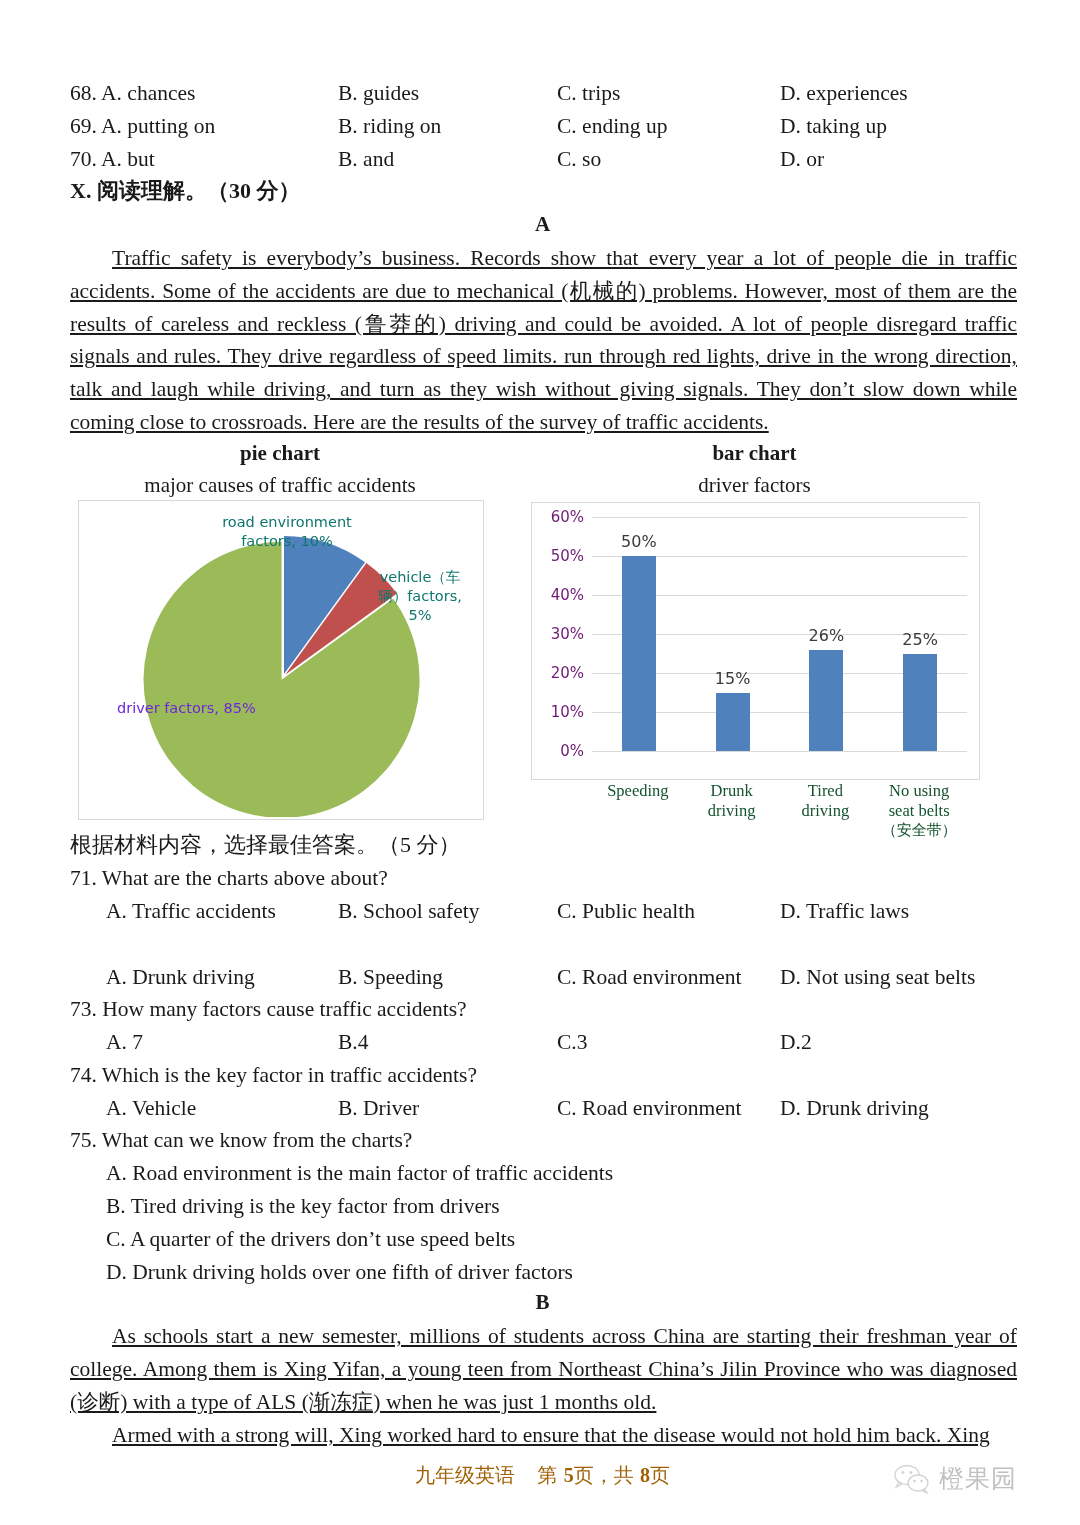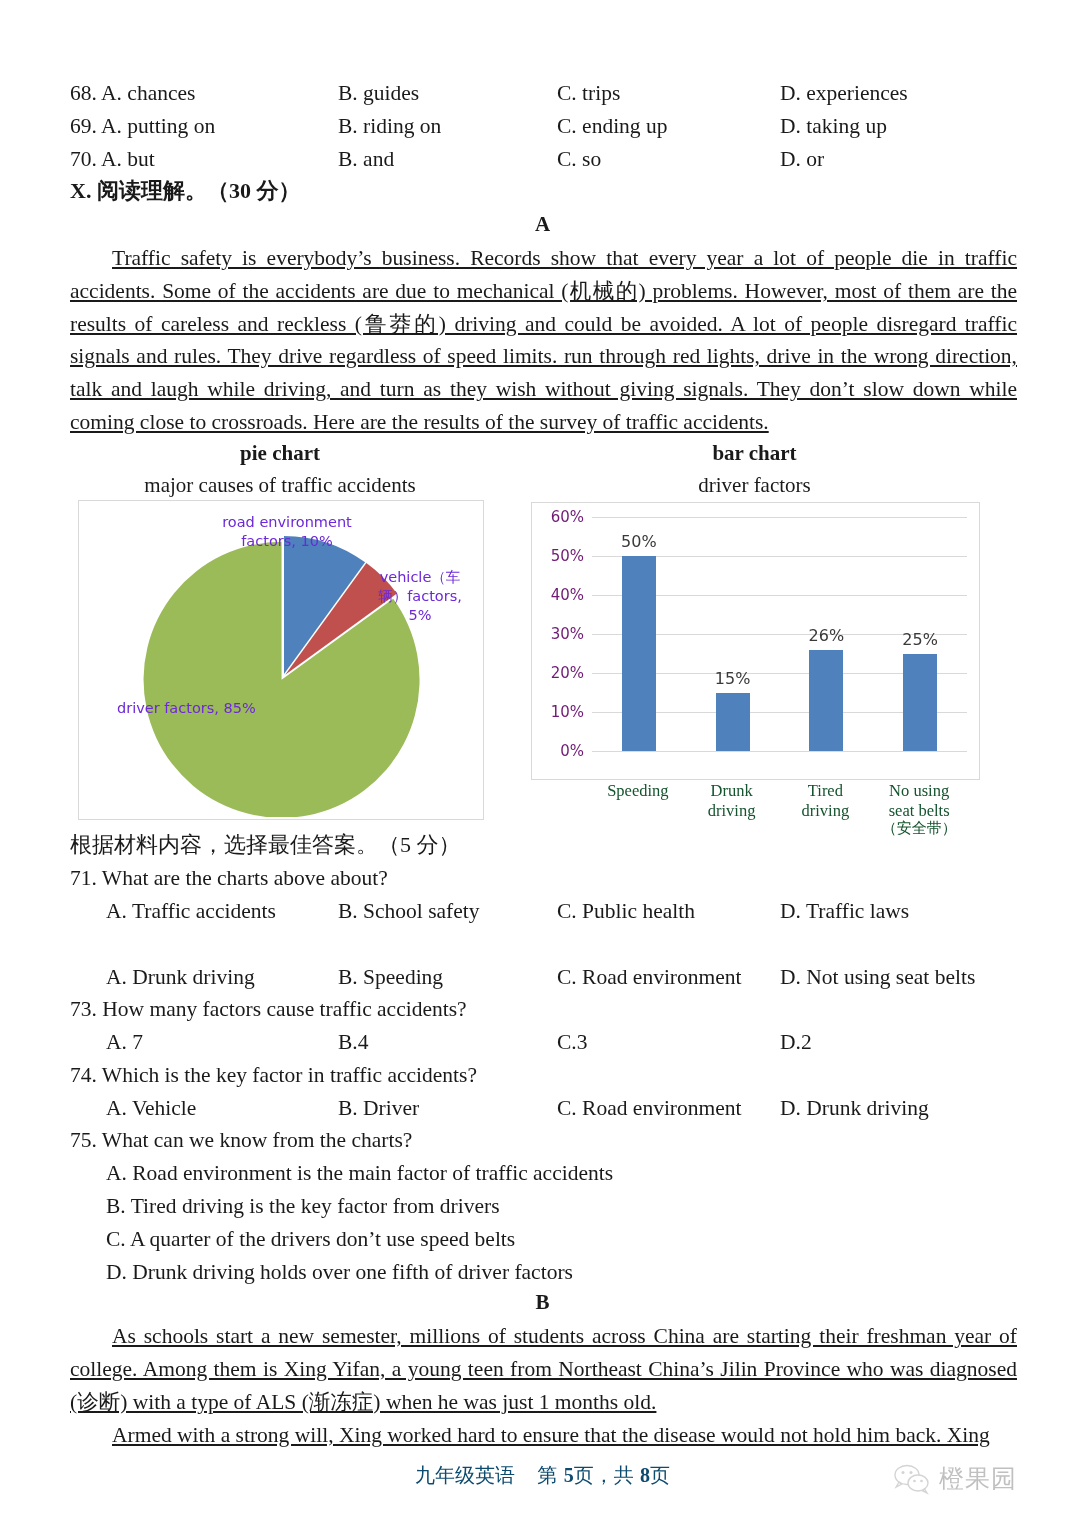--- a/index.html
+++ b/index.html
@@ -92,21 +92,21 @@
     border: 1px solid #d9d9d9;
     background: #ffffff;
     overflow: hidden;
   }
   #pie-svg { position: absolute; left: 0; top: 0; }
   .pie-label {
     position: absolute;
     font-family: "DejaVu Sans", "Liberation Sans", sans-serif;
     font-size: 14.5px;
     line-height: 19px;
-    color: #6d28d9;
+    color: #0f766e;
   }
   .pie-label.dark-green { color: #6d28d9; }
 
   
   #bar-box {
     position: absolute;
     left: 531px;
     top: 502px;
     width: 447px;
     height: 276px;
@@ -142,21 +142,21 @@
   }
   .bar-cat {
     position: absolute;
     text-align: center;
     font-size: 16.5px;
     line-height: 19.5px;
     color: #14532d;
     font-family: "Liberation Serif", "DejaVu Serif", serif;
   }
   .bar-cat .cn {
-    font-family: Liberation Mono, monospace;
+    font-family: Liberation Sans, sans-serif;
     font-size: 15px;
   }
 
   
   .q-stem {
     position: absolute;
     left: 70px;
     font-size: 21.5px;
     white-space: nowrap;
   }
@@ -180,21 +180,21 @@
   }
 
   
   #footer {
     position: absolute;
     left: 70px;
     top: 1462px;
     width: 945px;
     text-align: center;
     font-size: 20px;
-    color: #0c4a6e;
+    color: #a16207;
     font-family: "DejaVu Sans", "Liberation Sans", sans-serif;
   }
   #footer b { font-family: "Liberation Serif", "DejaVu Serif", serif; }
 
   #watermark {
     position: absolute;
     left: 893px;
     top: 1462px;
     display: flex;
     align-items: center;

